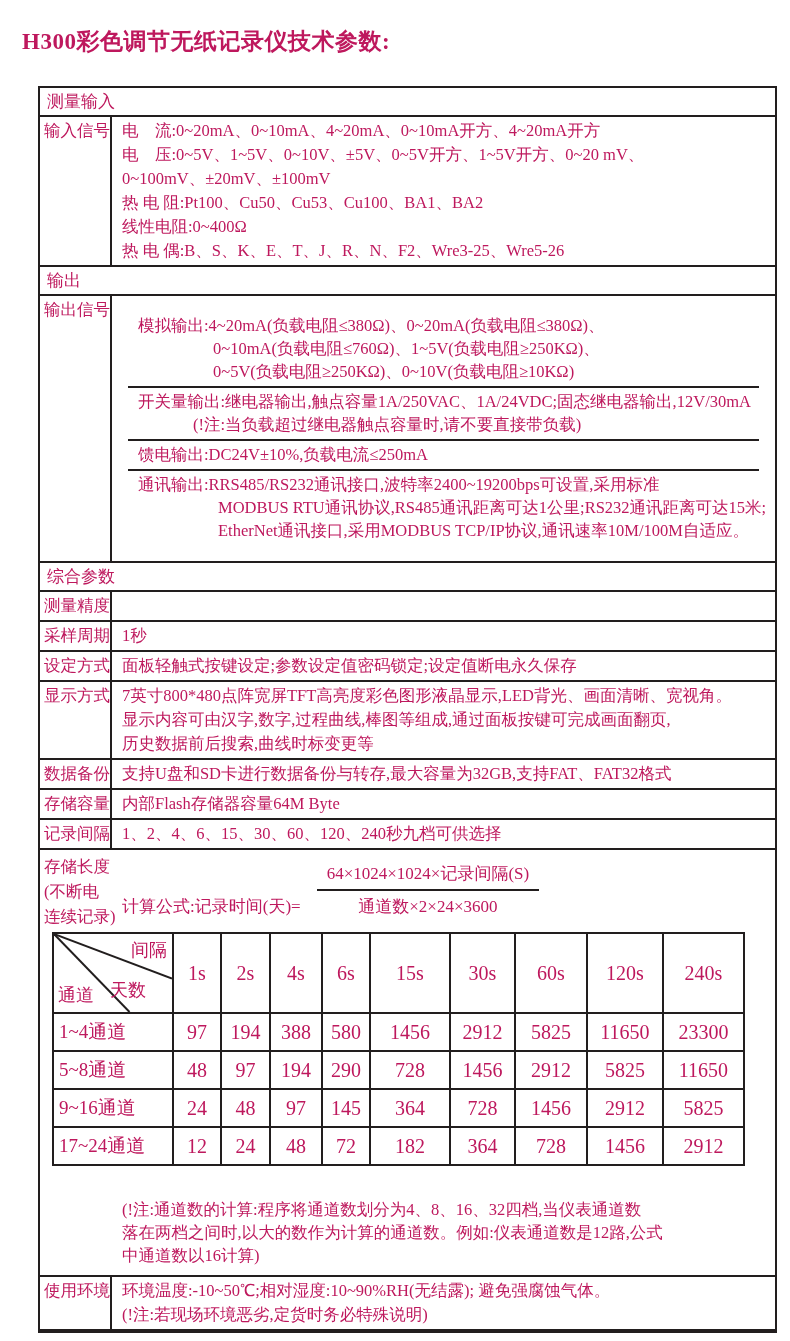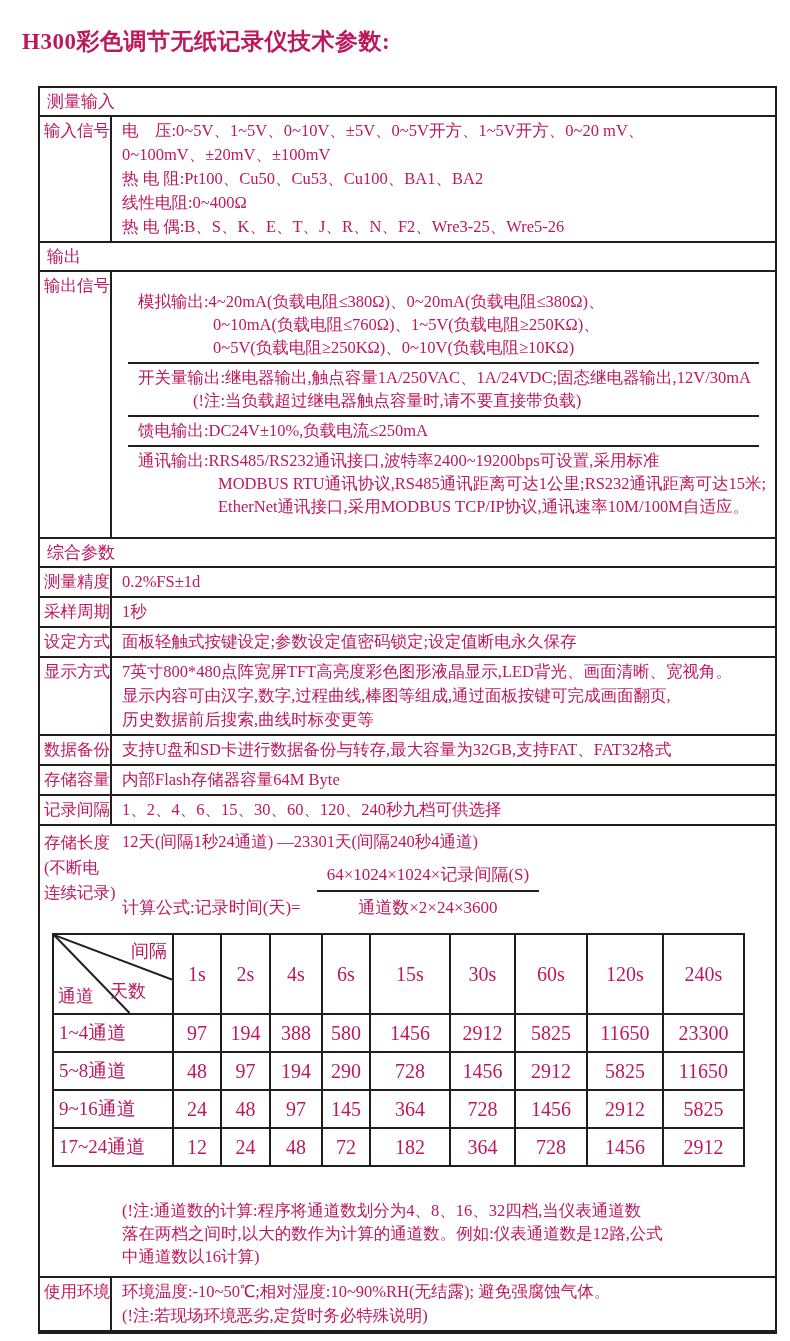--- a/index.html
+++ b/index.html
@@ -65,20 +65,21 @@
 
   <div class="spec">
 
     <div class="row">
       <div class="sec-hdr">测量输入</div>
     </div>
 
     <div class="row">
       <div class="lbl">输入信号</div>
       <div class="val">
+        <div class="line">电　流:0~20mA、0~10mA、4~20mA、0~10mA开方、4~20mA开方</div>
         <div class="line">电　压:0~5V、1~5V、0~10V、±5V、0~5V开方、1~5V开方、0~20 mV、</div>
         <div class="line">0~100mV、±20mV、±100mV</div>
         <div class="line">热 电 阻:Pt100、Cu50、Cu53、Cu100、BA1、BA2</div>
         <div class="line">线性电阻:0~400Ω</div>
         <div class="line">热 电 偶:B、S、K、E、T、J、R、N、F2、Wre3-25、Wre5-26</div>
       </div>
     </div>
 
     <div class="row">
       <div class="sec-hdr">输出</div>
@@ -106,23 +107,20 @@
         </div>
       </div>
     </div>
 
     <div class="row">
       <div class="sec-hdr">综合参数</div>
     </div>
 
     <div class="row">
       <div class="lbl">测量精度</div>
-      <div class="val">
-        <div class="line">0.2%FS±1d</div>
-      </div>
     </div>
 
     <div class="row">
       <div class="lbl">采样周期</div>
       <div class="val">
         <div class="line">1秒</div>
       </div>
     </div>
 
     <div class="row">
@@ -161,21 +159,20 @@
         <div class="line">1、2、4、6、15、30、60、120、240秒九档可供选择</div>
       </div>
     </div>
 
     <div class="row storage">
       <div class="st-lbl">
         <div>存储长度</div>
         <div>(不断电</div>
         <div>连续记录)</div>
       </div>
-      <div class="st-range">12天(间隔1秒24通道) —23301天(间隔240秒4通道)</div>
       <div class="st-formula">
         <span>计算公式:记录时间(天)=</span>
         <span class="frac">
           <span class="num" style="display:block;">64×1024×1024×记录间隔(S)</span>
           <span class="den" style="display:block;">通道数×2×24×3600</span>
         </span>
       </div>
 
       <table class="ch-table">
         <colgroup>

